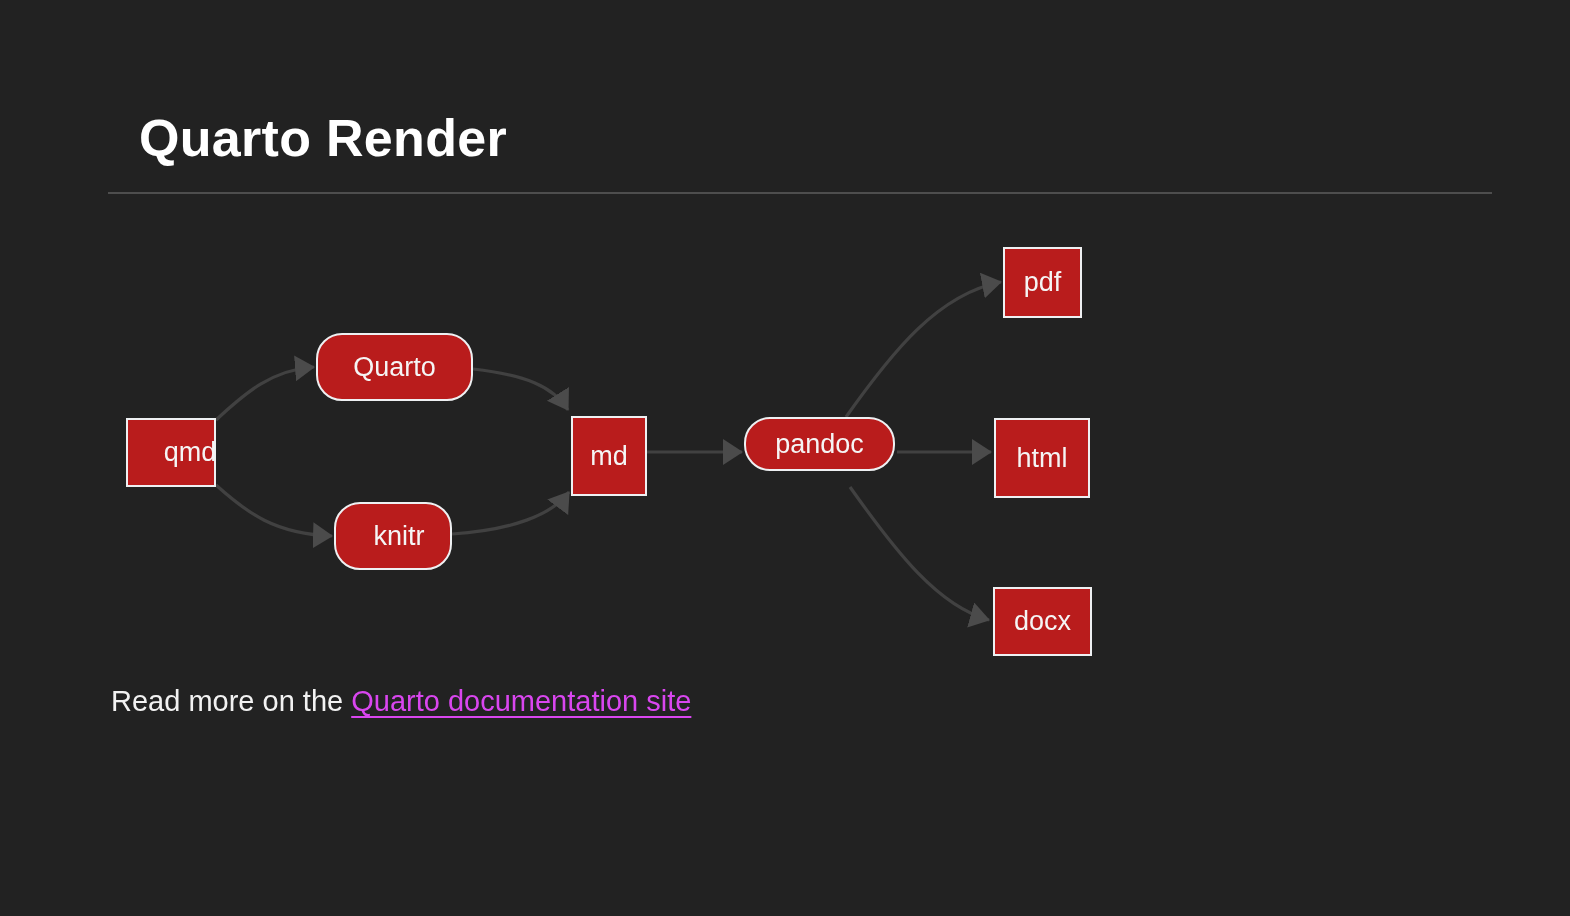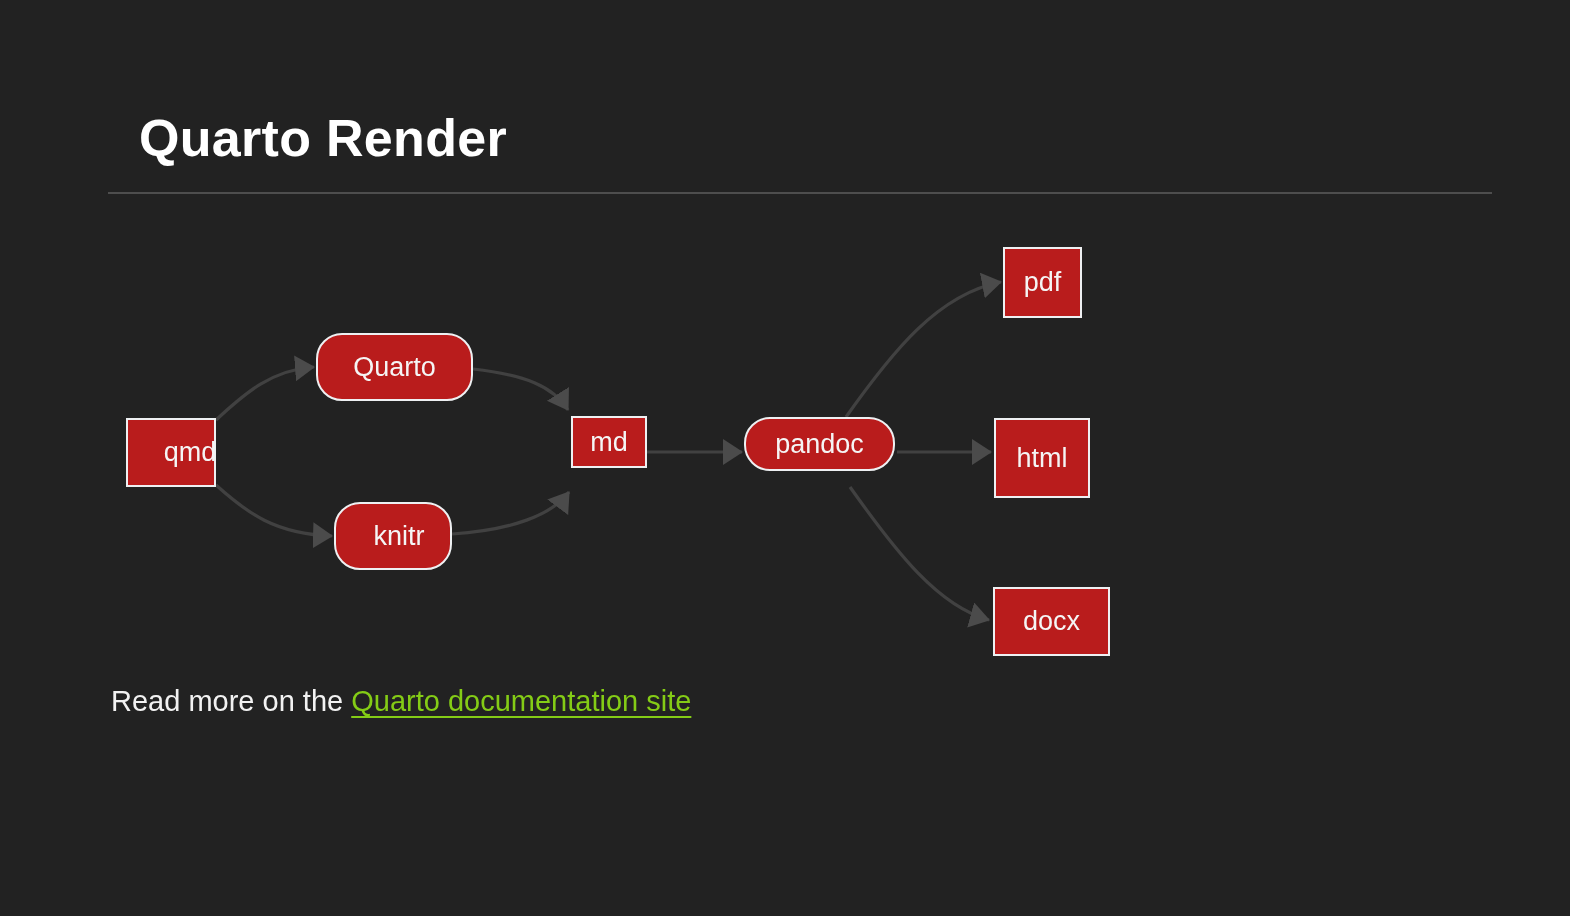--- a/index.html
+++ b/index.html
@@ -27,32 +27,32 @@
 
   .node {
     position: absolute; display: flex; align-items: center; justify-content: center;
     background: #b91c1c; border: 2px solid #eef0f2;
     color: #f5f5f5; font-size: 27px; line-height: 1;
   }
   .stadium { border-radius: 26px; }
   .n-qmd     { left: 126px; top: 198px; width:  90px; height: 69px; padding-left: 38px; }
   .n-jupyter { left: 316px; top: 113px; width: 157px; height: 68px; }
   .n-knitr   { left: 334px; top: 282px; width: 118px; height: 68px; padding-left: 12px; }
-  .n-md      { left: 571px; top: 196px; width:  76px; height: 52px; }
+  .n-md      { left: 571px; top: 196px; width:  76px; height: 80px; }
   .n-pandoc  { left: 744px; top: 197px; width: 151px; height: 54px; }
   .n-pdf     { left:1003px; top:  27px; width:  79px; height: 71px; }
   .n-html    { left: 994px; top: 198px; width:  96px; height: 80px; }
-  .n-docx    { left: 993px; top: 367px; width:  117px; height: 69px; }
+  .n-docx    { left: 993px; top: 367px; width:  99px; height: 69px; }
 
   .footer {
     position: absolute; left: 111px; top: 681px;
     font-size: 29px; color: #f2f2f2; line-height: 1.4;
   }
   .footer a {
-    color: #84cc16; text-decoration: underline;
+    color: #d946ef; text-decoration: underline;
     text-decoration-thickness: 2px; text-underline-offset: 5px;
   }
 </style>
 </head>
 <body>
 
 <div class="page">
 
   <h1 class="title">Quarto Render</h1>
   <div class="rule"></div>

